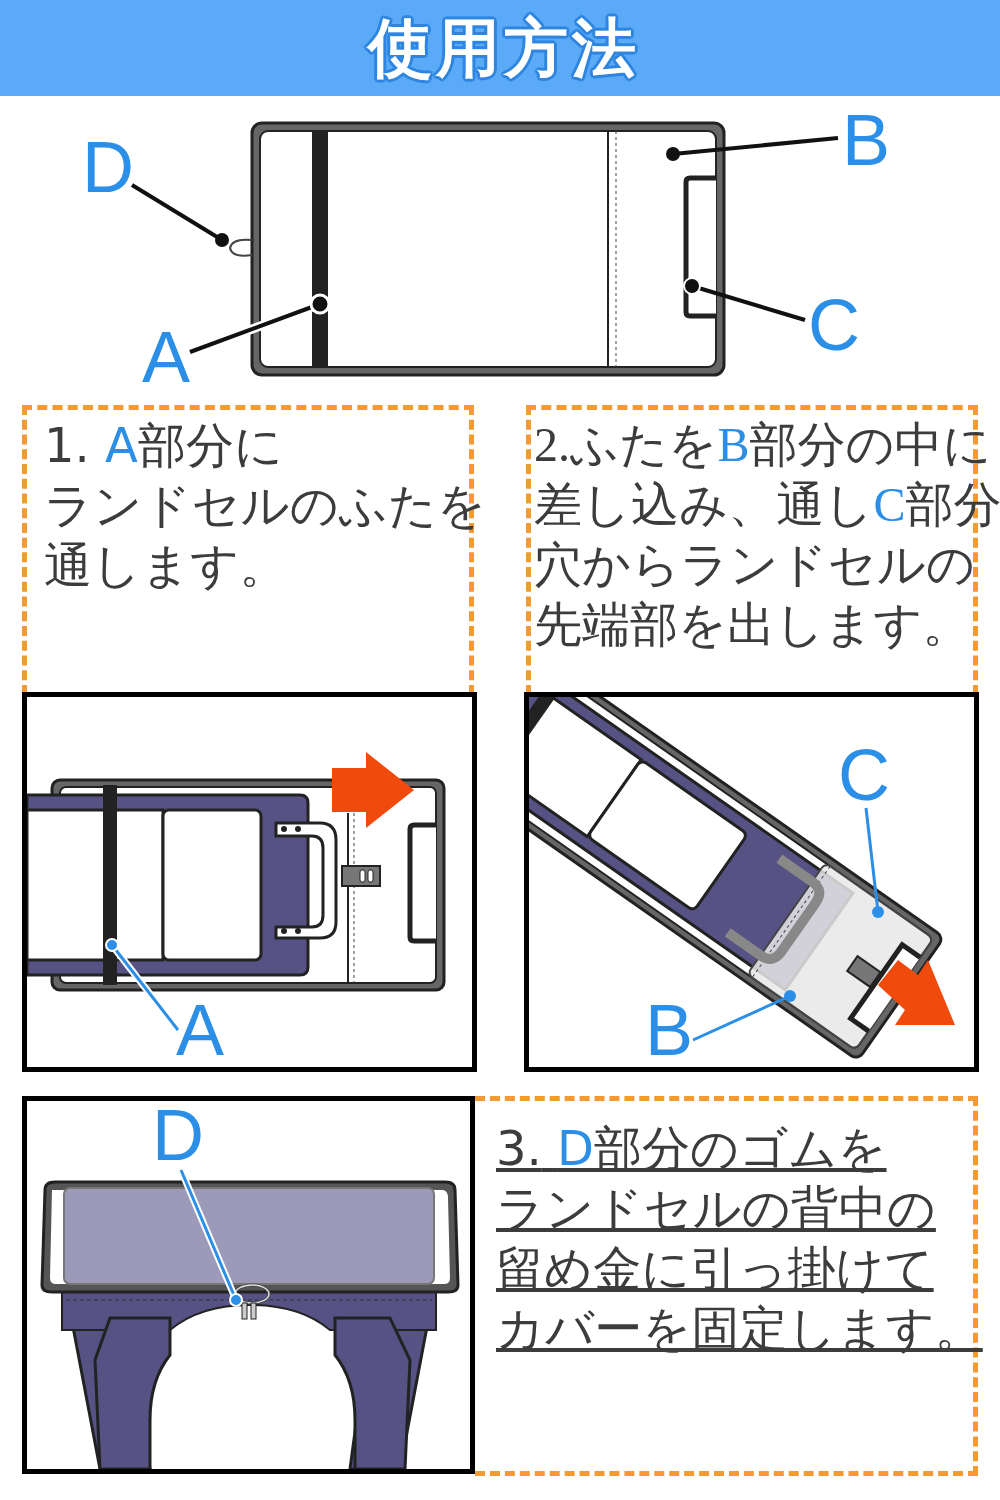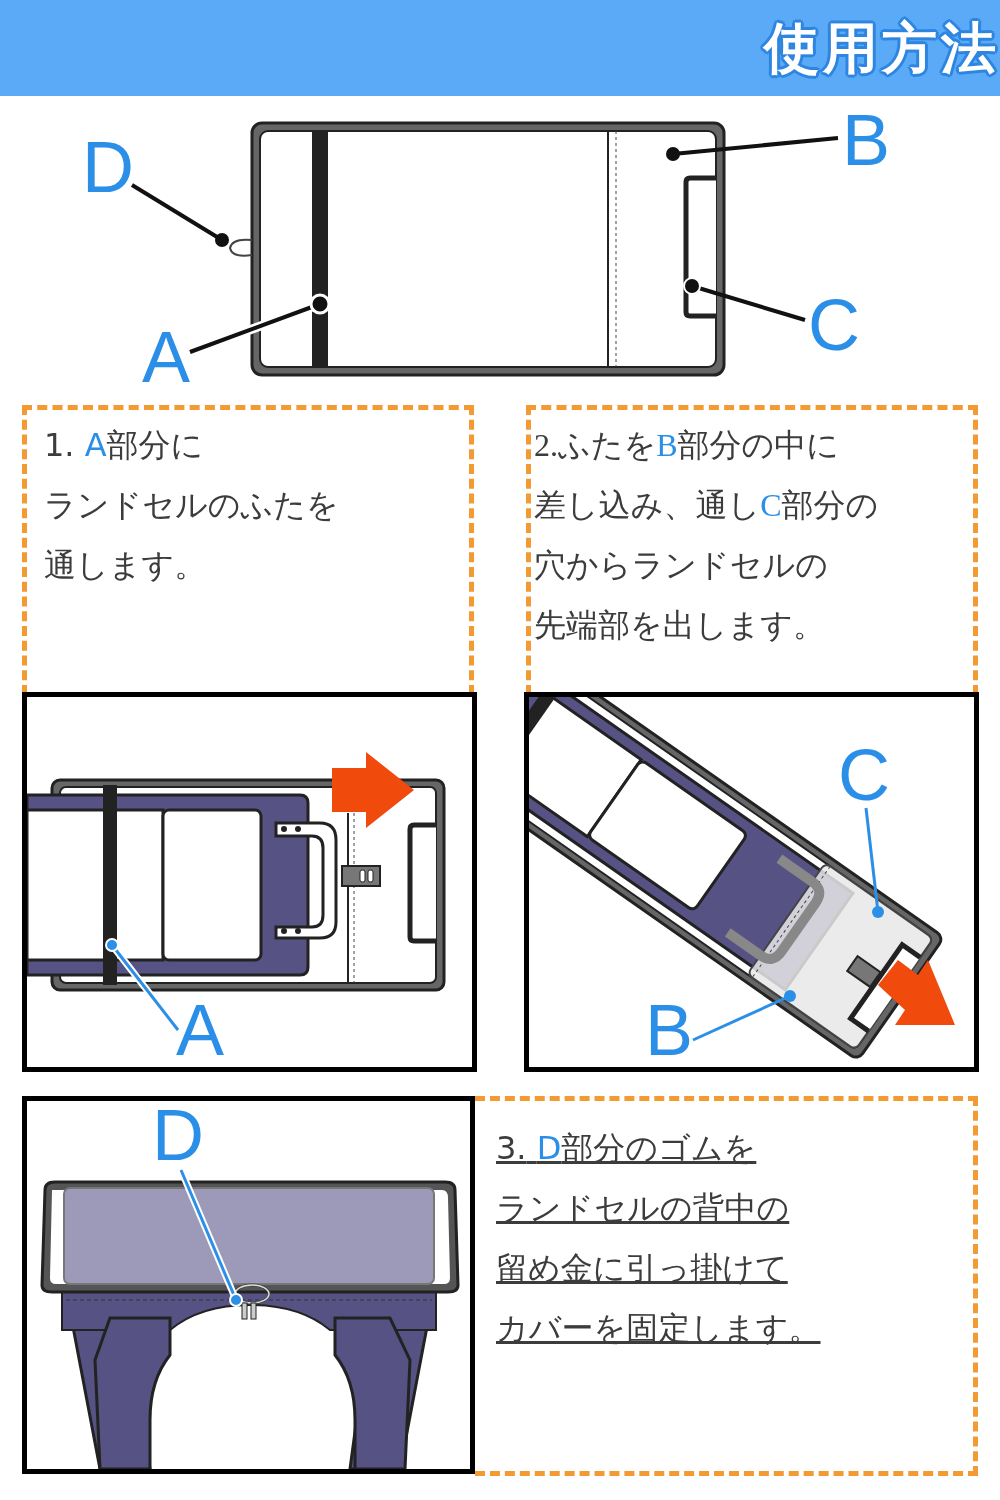--- a/index.html
+++ b/index.html
@@ -1,24 +1,24 @@
 <!DOCTYPE html>
 <html><head>
 <meta charset="utf-8">
 <style>
   html, body { margin: 0; padding: 0; }
   body { width: 1000px; height: 1500px; background: #ffffff; position: relative; overflow: hidden;
          font-family: "DejaVu Sans", "Liberation Sans", sans-serif; }
   .header { position: absolute; left: 0; top: 0; width: 1000px; height: 96px; background: #5aaaf7; }
-  .header-title { position: absolute; left: 8px; right: 0; top: 4px; text-align: right; font-size: 55px; font-weight: bold;
+  .header-title { position: absolute; left: 8px; right: 0; top: 4px; text-align: center; font-size: 64px; font-weight: bold;
                   color: #ffffff; letter-spacing: 4px; line-height: 88px;
                   text-shadow: 0 0 3px #2f86e0, 2px 2px 0 #2f86e0, -2px -2px 0 #2f86e0, 2px -2px 0 #2f86e0, -2px 2px 0 #2f86e0, 0 3px 0 #2f86e0, 3px 0 0 #2f86e0, -3px 0 0 #2f86e0, 0 -3px 0 #2f86e0; }
   svg { position: absolute; }
   .text-box { position: absolute; border: 5px dashed #f39a33; box-sizing: border-box; }
-  .step-text { position: absolute; font-size: 32px; line-height: 60px; color: #3c3c3c; white-space: pre; }
+  .step-text { position: absolute; font-size: 48px; line-height: 60px; color: #3c3c3c; white-space: pre; }
   .hl { color: #2b8fe8; }
   .img-frame { position: absolute; border: 5px solid #000; box-sizing: border-box; background: #fff; overflow: hidden; }
   .label { font-family: "Liberation Sans", "DejaVu Sans", sans-serif; fill: #2b8fe8; font-size: 72px; }
 </style>
 </head>
 <body>
 
 <div class="header">
   <div class="header-title">使用方法</div>
 </div>

